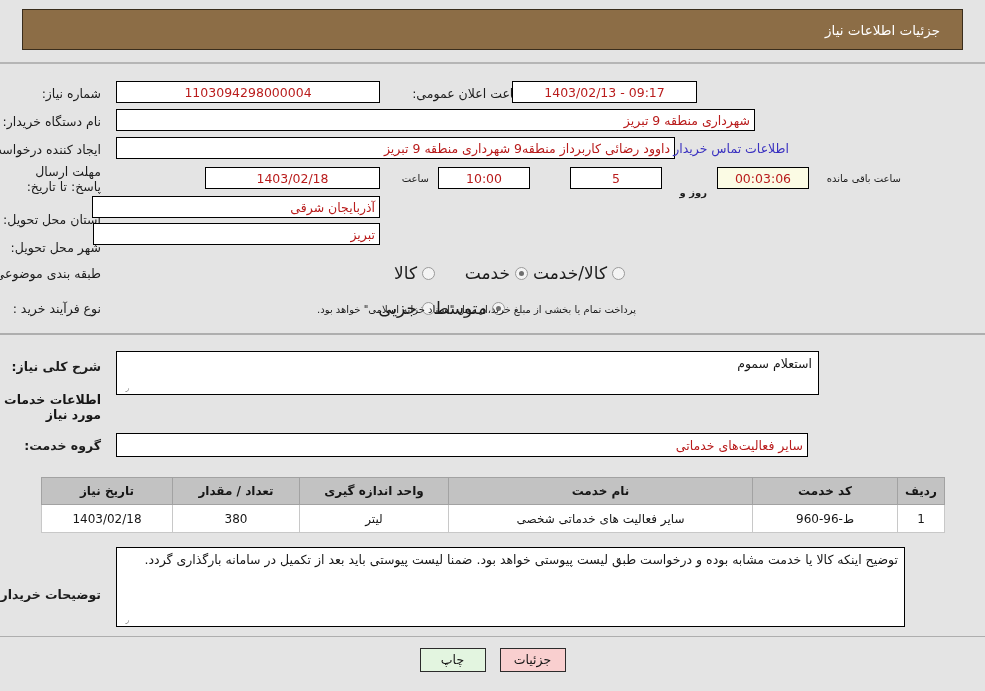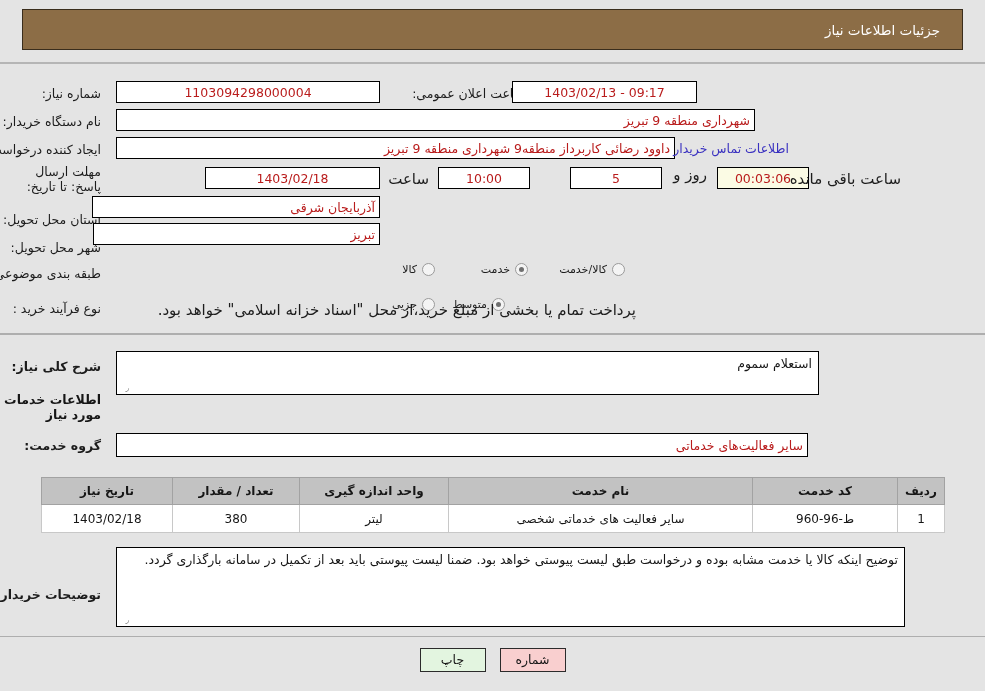--- a/index.html
+++ b/index.html
@@ -91,21 +91,21 @@
   .fld.center { text-align: center; }
   .fld.ltr { direction: ltr; }
   .fld.timer {
     background: #fbfbe4;
     text-align: center;
     direction: ltr;
   }
 
   .plain {
     position: absolute;
-    font-size: 15px;
+    font-size: 10px;
     color: #1c1c1c;
     white-space: nowrap;
     line-height: 18px;
     z-index: 5;
   }
   .link {
     position: absolute;
     font-size: 12.5px;
     color: #3a31c0;
     white-space: nowrap;
@@ -128,21 +128,21 @@
   }
   .rb.on::after {
     content: "";
     position: absolute;
     left: 3px; top: 3px;
     width: 5px; height: 5px;
     border-radius: 50%;
     background: #6f6f6f;
   }
   .rb-label {
-    font-size: 11px;
+    font-size: 17px;
     color: #1c1c1c;
     white-space: nowrap;
     margin-left: 14px;
   }
 
   
   .ta {
     position: absolute;
     background: #ffffff;
     border: 1px solid #000000;
@@ -262,21 +262,21 @@
 
   <div class="lbl" style="right:884px; top:142px;">ایجاد کننده درخواست:</div>
   <div class="fld" style="right:310px; top:137px; width:559px;">داوود رضائی کاربرداز منطقه9 شهرداری منطقه 9 تبریز</div>
   <div class="link" style="right:196px; top:140px;">اطلاعات تماس خریدار</div>
 
   <div class="lbl" style="right:884px; top:164px; width:88px; white-space:normal;">مهلت ارسال پاسخ: تا تاریخ:</div>
   <div class="fld center ltr" style="right:605px; top:167px; width:175px;">1403/02/18</div>
   <div class="plain" style="right:556px; top:170px;">ساعت</div>
   <div class="fld center ltr" style="right:455px; top:167px; width:92px;">10:00</div>
   <div class="fld center ltr" style="right:323px; top:167px; width:92px;">5</div>
-  <div class="plain" style="right:278px; top:166px;">روز و</div>
+  <div class="plain" style="right:278px; top:184px;font-weight:bold;">روز و</div>
   <div class="fld timer" style="right:176px; top:167px; width:92px;">00:03:06</div>
   <div class="plain" style="right:84px; top:170px;">ساعت باقی مانده</div>
 
   <div class="lbl" style="right:884px; top:212px;">استان محل تحویل:</div>
   <div class="fld" style="right:605px; top:196px; width:288px;">آذربایجان شرقی</div>
 
   <div class="lbl" style="right:884px; top:240px;">شهر محل تحویل:</div>
   <div class="fld" style="right:605px; top:223px; width:287px;">تبریز</div>
 
   <div class="lbl" style="right:884px; top:266px;">طبقه بندی موضوعی:</div>
@@ -340,17 +340,17 @@
     </tbody>
   </table>
 
   <div class="lbl bold" style="right:884px; top:587px;">توضیحات خریدار:</div>
   <div class="ta" style="right:80px; top:547px; width:789px; height:80px;">
     <span>توضیح اینکه کالا یا خدمت مشابه بوده و درخواست طبق لیست پیوستی خواهد بود. ضمنا لیست پیوستی باید بعد از تکمیل در سامانه بارگذاری گردد.</span>
     <span class="grip">◞</span>
   </div>
 
   <div class="btnbar">
-    <div class="btn back">شماره</div>
+    <div class="btn back">جزئیات</div>
     <div class="btn print">چاپ</div>
   </div>
 
 </div>
 
 </body></html>

